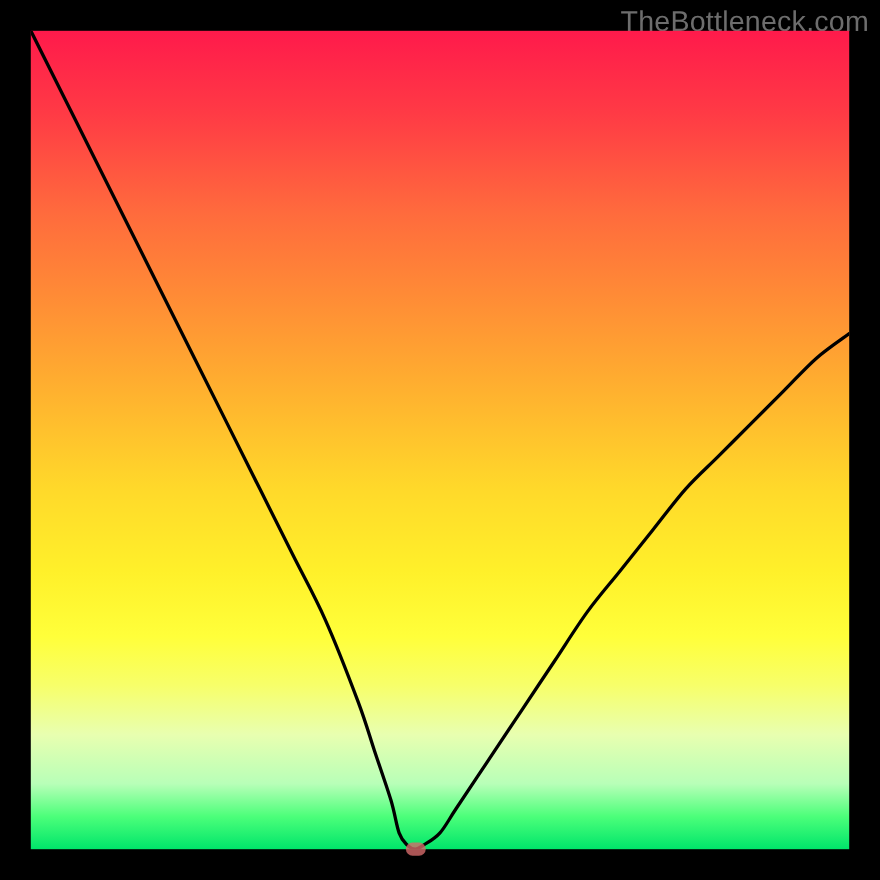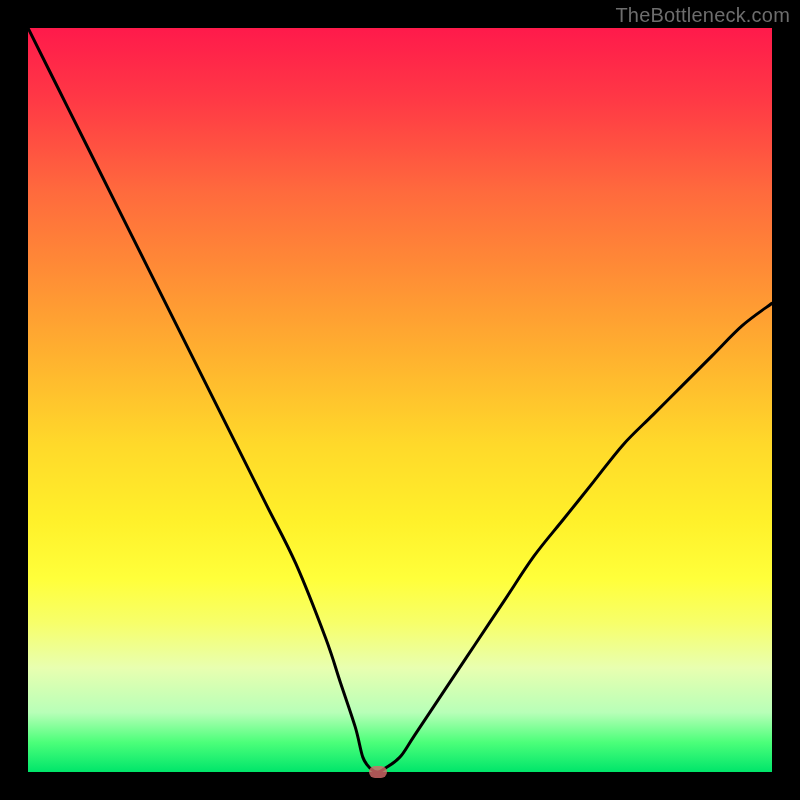--- a/index.html
+++ b/index.html
@@ -45,21 +45,21 @@
     left: 0;
     top: 0;
     width: 744px;
     height: 744px;
   }
   .watermark {
     position: absolute;
     top: 4px;
     right: 10px;
     color: #6d6d6d;
-    font-size: 20px;
+    font-size: 26px;
     letter-spacing: 0.2px;
     font-weight: 400;
     user-select: none;
   }
   .marker {
     position: absolute;
     width: 18px;
     height: 12px;
     border-radius: 6px;
     background: #d46a6a;

